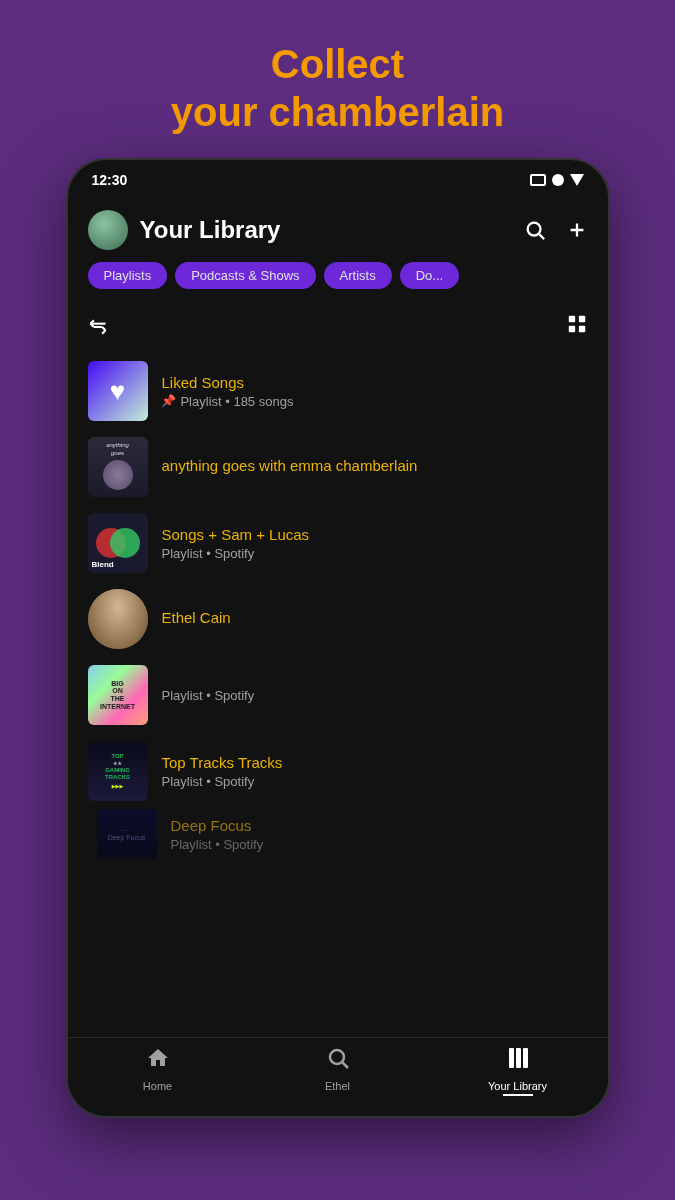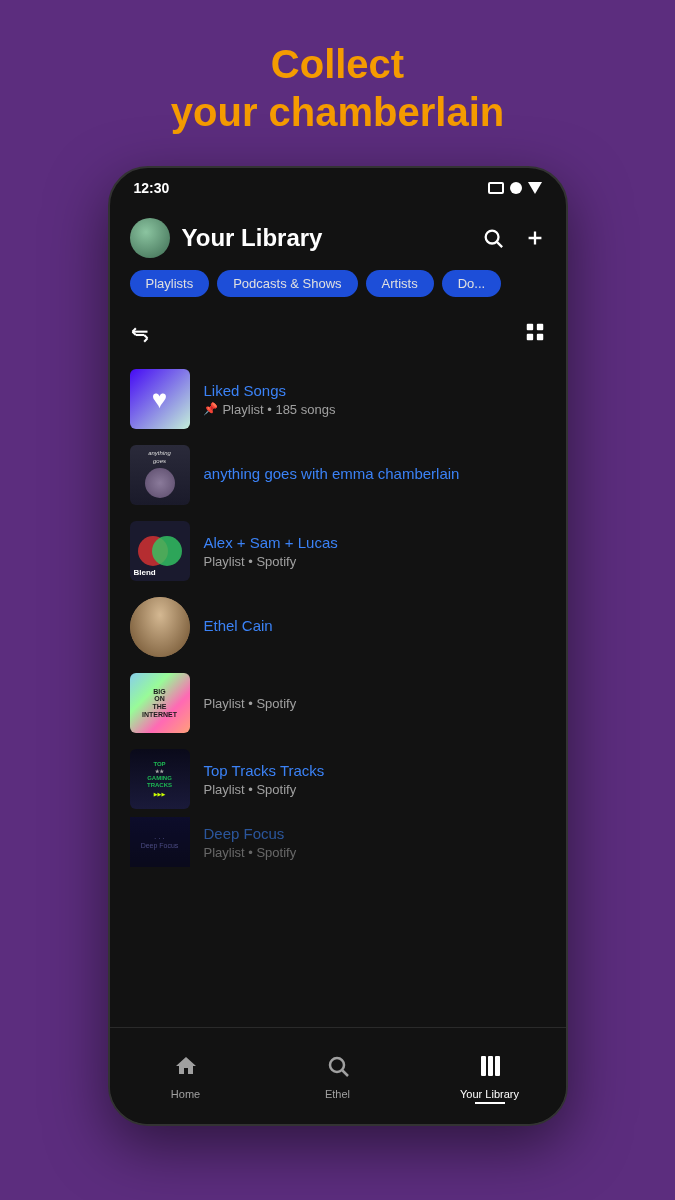--- a/index.html
+++ b/index.html
@@ -9,30 +9,30 @@
       background-color: #5c2d7e;
       font-family: -apple-system, BlinkMacSystemFont, 'Segoe UI', sans-serif;
       display: flex;
       flex-direction: column;
       align-items: center;
       overflow: hidden;
     }
     .hero-title {
       text-align: center;
       margin-top: 40px;
-      margin-bottom: 30px;
+      margin-bottom: 22px;
     }
     .hero-title h1 {
       color: #f59b00;
       font-size: 40px;
       font-weight: 800;
       line-height: 1.2;
     }
     .phone-frame {
-      width: 460px;
+      width: 544px;
       height: 960px;
       background: #121212;
       border-radius: 40px;
       overflow: hidden;
       position: relative;
       box-shadow: 0 20px 60px rgba(0,0,0,0.5);
       border: 2px solid #333;
     }
     .status-bar {
       display: flex;
@@ -113,21 +113,21 @@
     }
     .filter-tabs {
       display: flex;
       gap: 8px;
       padding: 0 20px 16px;
       overflow-x: auto;
       scrollbar-width: none;
     }
     .filter-tabs::-webkit-scrollbar { display: none; }
     .filter-tab {
-      background: #1d4ed8;
+      background: #6d28d9;
       color: #e0e0e0;
       border-radius: 20px;
       padding: 6px 16px;
       font-size: 13px;
       font-weight: 500;
       white-space: nowrap;
       cursor: pointer;
       border: none;
     }
     .sort-bar {
@@ -203,21 +203,21 @@
       flex-direction: column;
     }
     .deep-focus-thumb {
       background: linear-gradient(180deg, #1a1a4e, #0a0a2e);
       display: flex;
       align-items: center;
       justify-content: center;
     }
     .item-info { flex: 1; }
     .item-name {
-      color: #3b82f6;
+      color: #eab308;
       font-size: 15px;
       font-weight: 500;
       margin-bottom: 3px;
     }
     .item-meta {
       color: #a0a0a0;
       font-size: 13px;
       display: flex;
       align-items: center;
       gap: 4px;
@@ -228,21 +228,21 @@
     }
     .bottom-nav {
       position: absolute;
       bottom: 0;
       left: 0;
       right: 0;
       background: #121212;
       border-top: 1px solid #2a2a2a;
       display: flex;
       justify-content: space-around;
-      padding: 26px 0 20px;
+      padding: 8px 0 20px;
     }
     .nav-item {
       display: flex;
       flex-direction: column;
       align-items: center;
       gap: 4px;
       cursor: pointer;
       min-width: 60px;
     }
     .nav-icon {
@@ -407,21 +407,21 @@
 
     <div class="list-item">
       <div class="blend-wrapper">
         <div class="blend-circles">
           <div class="circle-red"></div>
           <div class="circle-green"></div>
         </div>
         <span class="blend-label">Blend</span>
       </div>
       <div class="item-info">
-        <div class="item-name">Alex + Sam + Lucas</div>
+        <div class="item-name">Songs + Sam + Lucas</div>
         <div class="item-meta">Playlist • Spotify</div>
       </div>
     </div>
 
     <div class="list-item">
       <div class="item-thumb rounded ethel-thumb" style="background: radial-gradient(circle at 50% 35%, #c4a882, #7a5c3a); display:flex; align-items:center; justify-content:center;">
         <div style="width:100%;height:100%;border-radius:50%;background:radial-gradient(ellipse at 50% 30%, #d4b892, #6a4c2a);"></div>
       </div>
       <div class="item-info">
         <div class="item-name">Ethel Cain</div>
@@ -443,21 +443,21 @@
           <div style="color:#1DB954;font-size:6px;font-weight:800;text-align:center;line-height:1.2;text-transform:uppercase;">TOP<br><span style="font-size:5px;color:#aaa;">★★</span><br>GAMING<br>TRACKS</div>
           <div style="color:#CCFF00;font-size:5px;margin-top:2px;">▶▶▶</div>
         </div>
       </div>
       <div class="item-info">
         <div class="item-name">Top Tracks Tracks</div>
         <div class="item-meta">Playlist • Spotify</div>
       </div>
     </div>
 
-    <div class="list-item deep-focus-partial" style="opacity:0.6;">
+    <div class="list-item deep-focus-partial" style="opacity:0.6;margin-left:9px;">
       <div class="item-thumb deep-focus-thumb" style="background:linear-gradient(180deg,#0a0a3e,#050520);">
         <div style="color:#7070cc;font-size:7px;text-align:center;">· · ·<br>Deep Focus</div>
       </div>
       <div class="item-info">
         <div class="item-name">Deep Focus</div>
         <div class="item-meta">Playlist • Spotify</div>
       </div>
     </div>
 
   </div>

